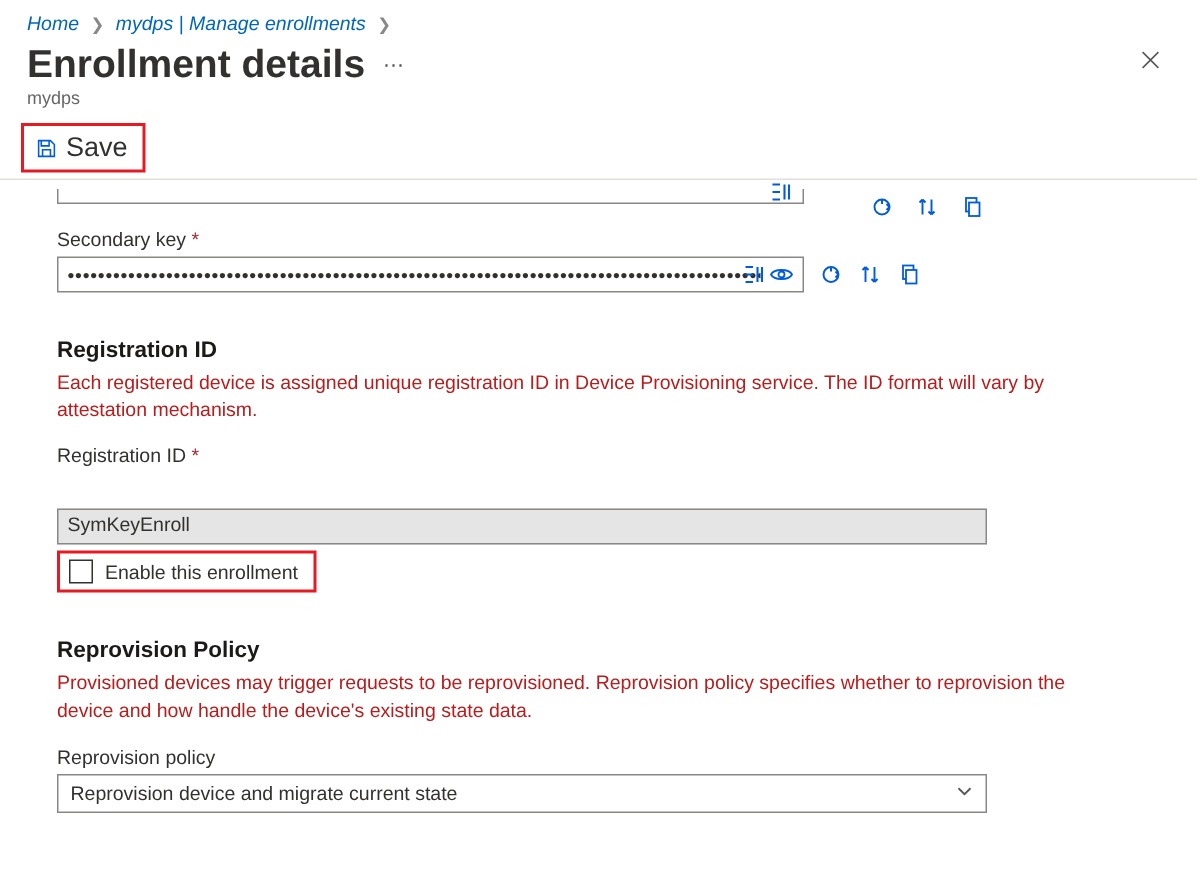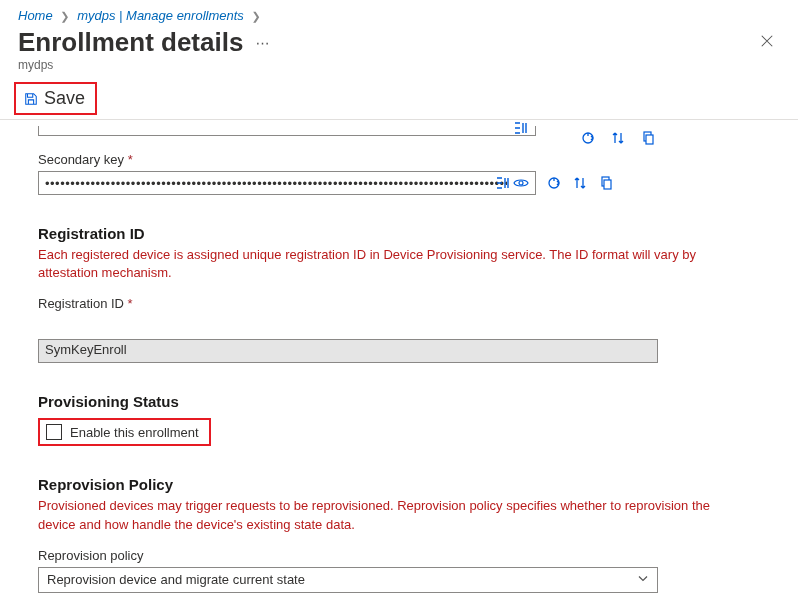--- a/index.html
+++ b/index.html
@@ -270,21 +270,20 @@
 
   <div class="section-h">Registration ID</div>
   <p class="section-p">Each registered device is assigned unique registration ID in Device Provisioning service. The ID format will vary by attestation mechanism.</p>
   <label class="form-label">
     <span>Registration ID</span> <span class="req">*</span>
   </label>
   <div class="text-input">
     <span>SymKeyEnroll</span>
   </div>
 
-  <div class="section-h">Provisioning Status</div>
   <div class="checkbox-row">
     <span class="checkbox-box"></span>
     <span>Enable this enrollment</span>
   </div>
 
   <div class="section-h">Reprovision Policy</div>
   <p class="section-p">Provisioned devices may trigger requests to be reprovisioned. Reprovision policy specifies whether to reprovision the device and how handle the device's existing state data.</p>
   <label class="form-label">Reprovision policy</label>
   <div class="select">
     <span>Reprovision device and migrate current state</span>

